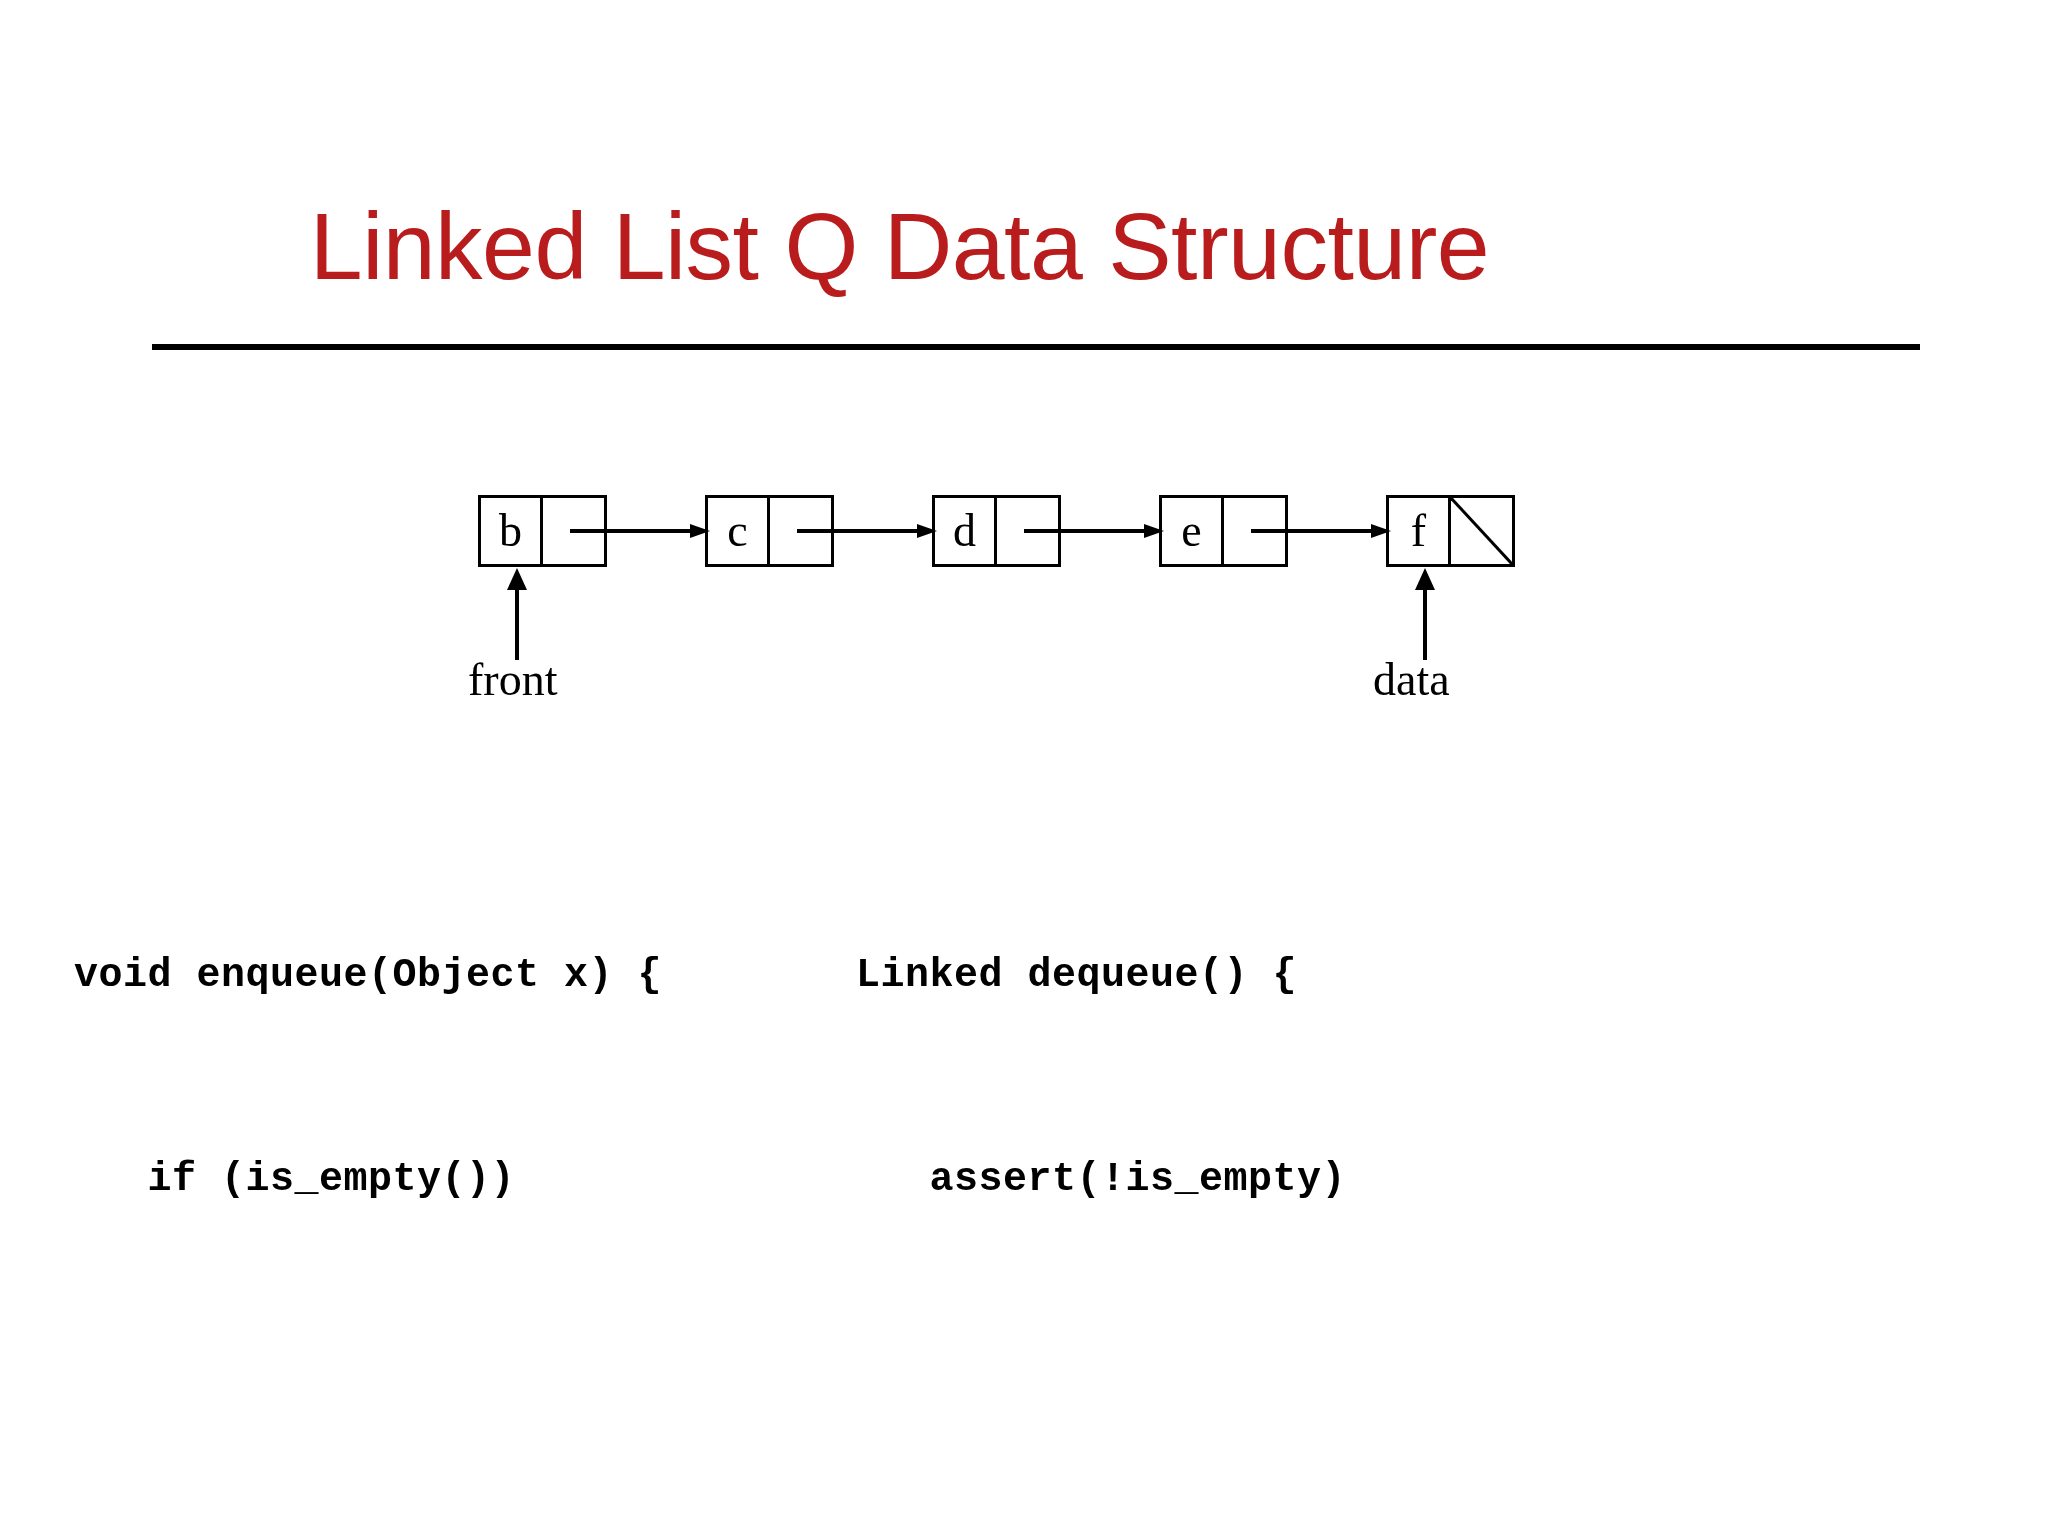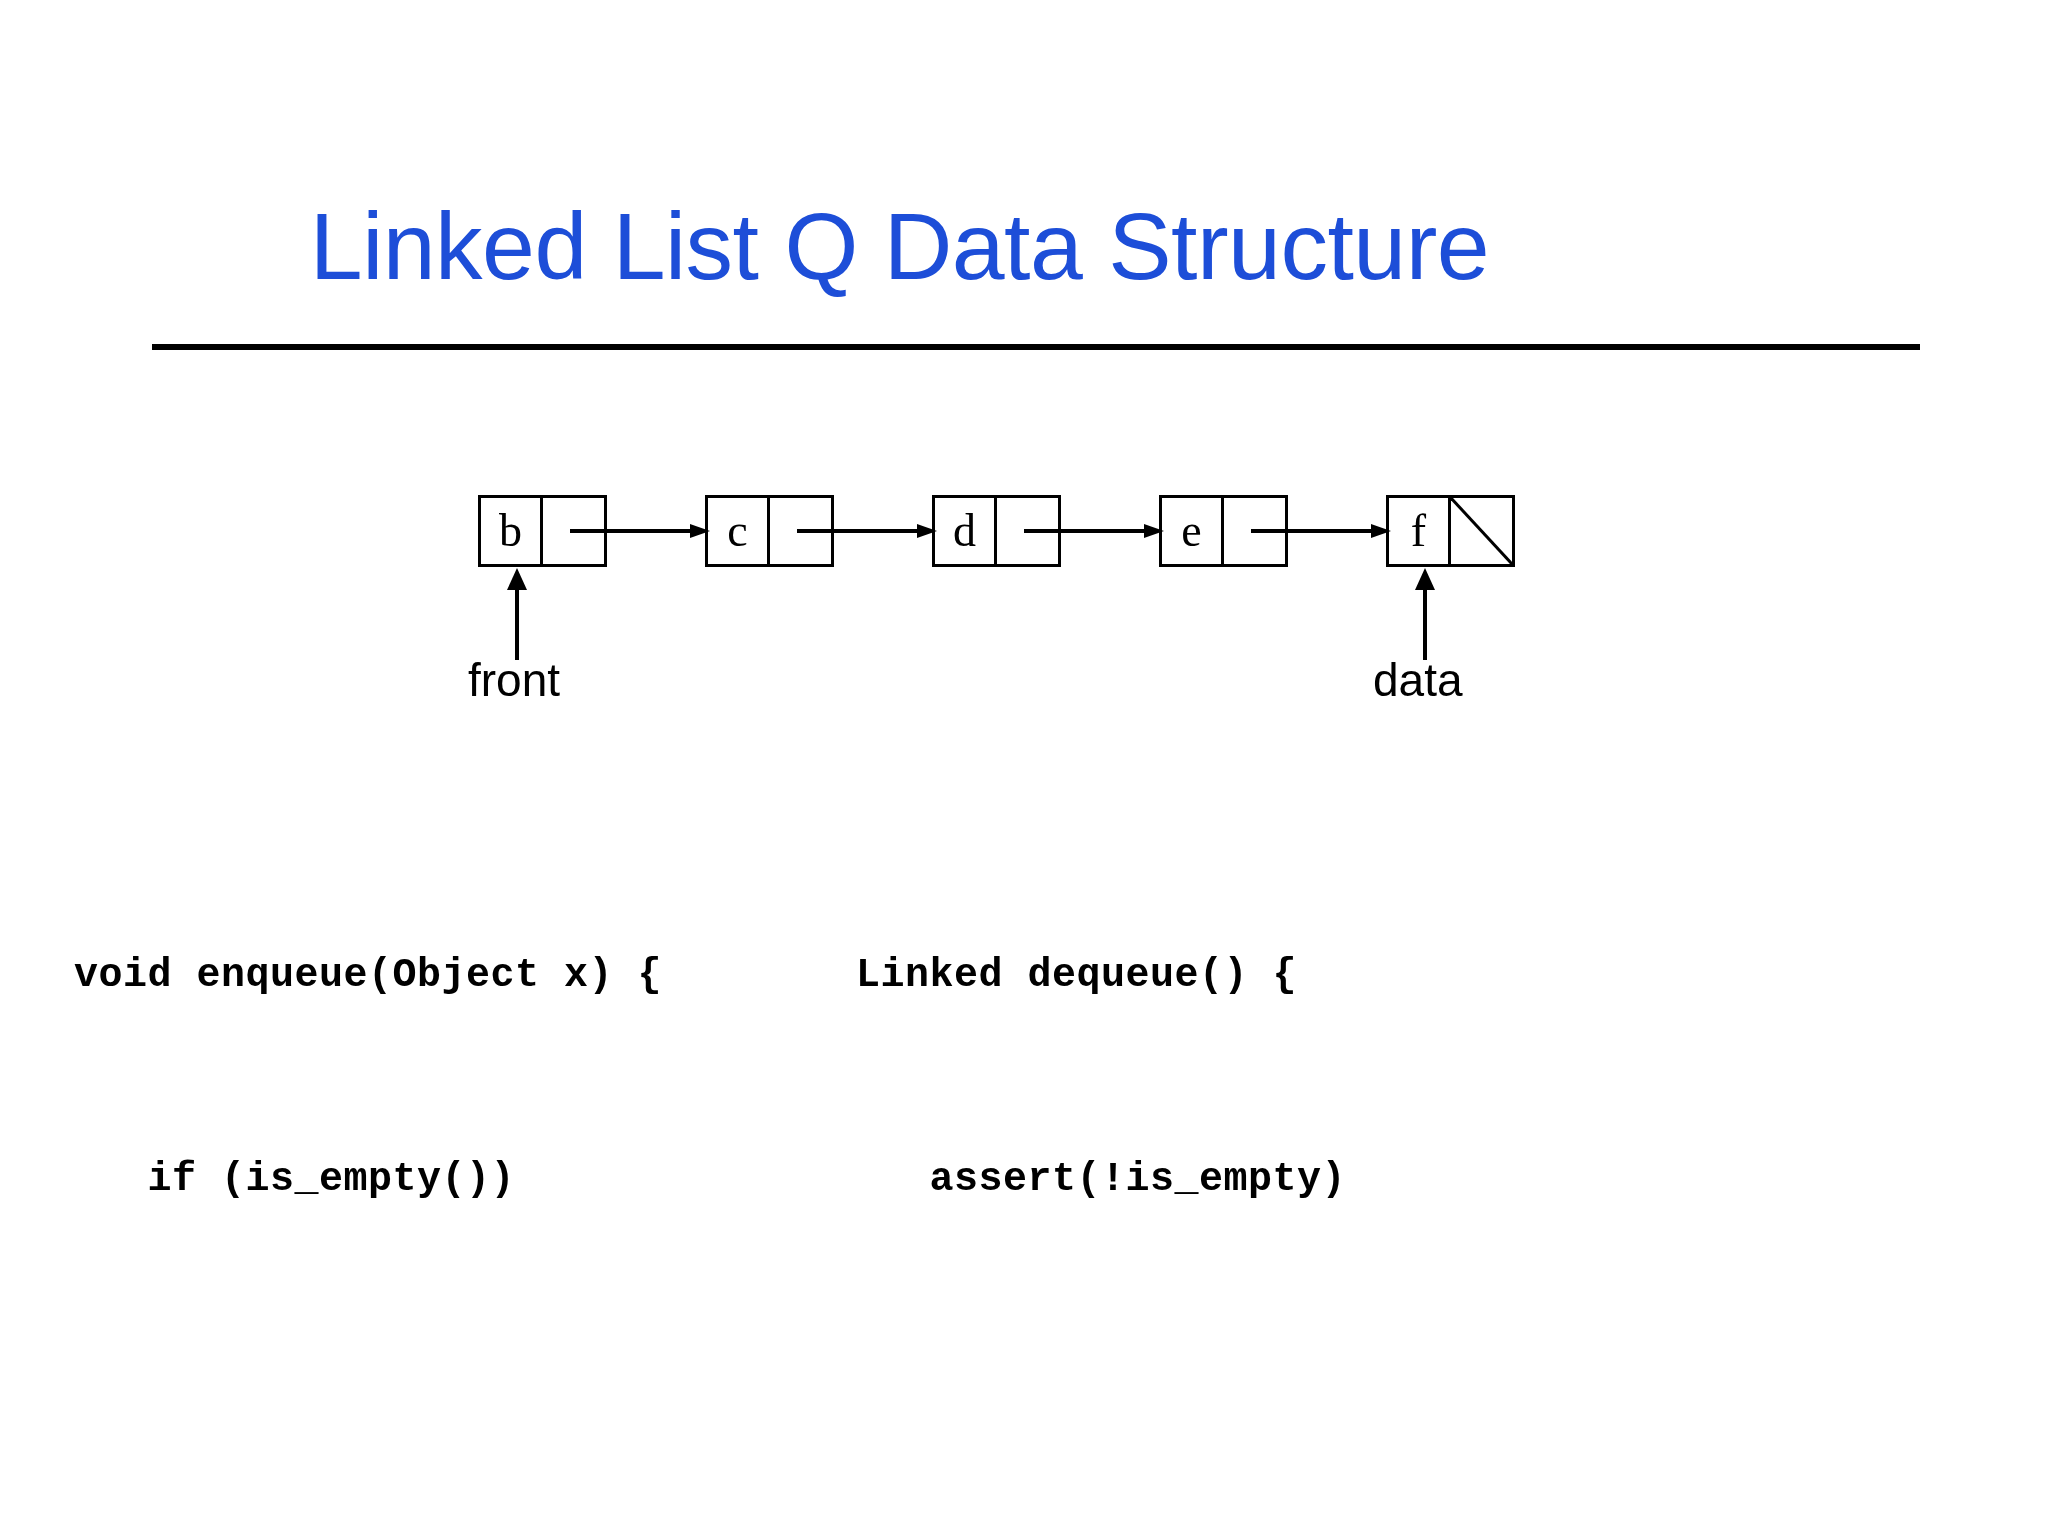--- a/index.html
+++ b/index.html
@@ -22,21 +22,21 @@
     position: absolute;
     left: 0;
     top: 196px;
     width: 1799px;
     text-align: center;
     font-family: "Liberation Sans", sans-serif;
     font-size: 95px;
     line-height: 100px;
     font-weight: 400;
     letter-spacing: -0.5px;
-    color: #1d4ed8;
+    color: #b91c1c;
     white-space: nowrap;
   }
   #title-rule {
     position: absolute;
     left: 152px;
     top: 344px;
     width: 1768px;
     height: 6px;
     background: #000000;
   }
@@ -92,21 +92,21 @@
   .link-arrow svg { display: block; }
 
   .ptr-arrow {
     position: absolute;
     width: 24px;
   }
   .ptr-arrow svg { display: block; }
 
   .ptr-label {
     position: absolute;
-    font-family: Liberation Sans, sans-serif;
+    font-family: Liberation Serif, serif;
     font-size: 46px;
     line-height: 50px;
     color: #000000;
     white-space: nowrap;
   }
 
   
   .code-block {
     position: absolute;
     font-family: "Liberation Mono", monospace;

